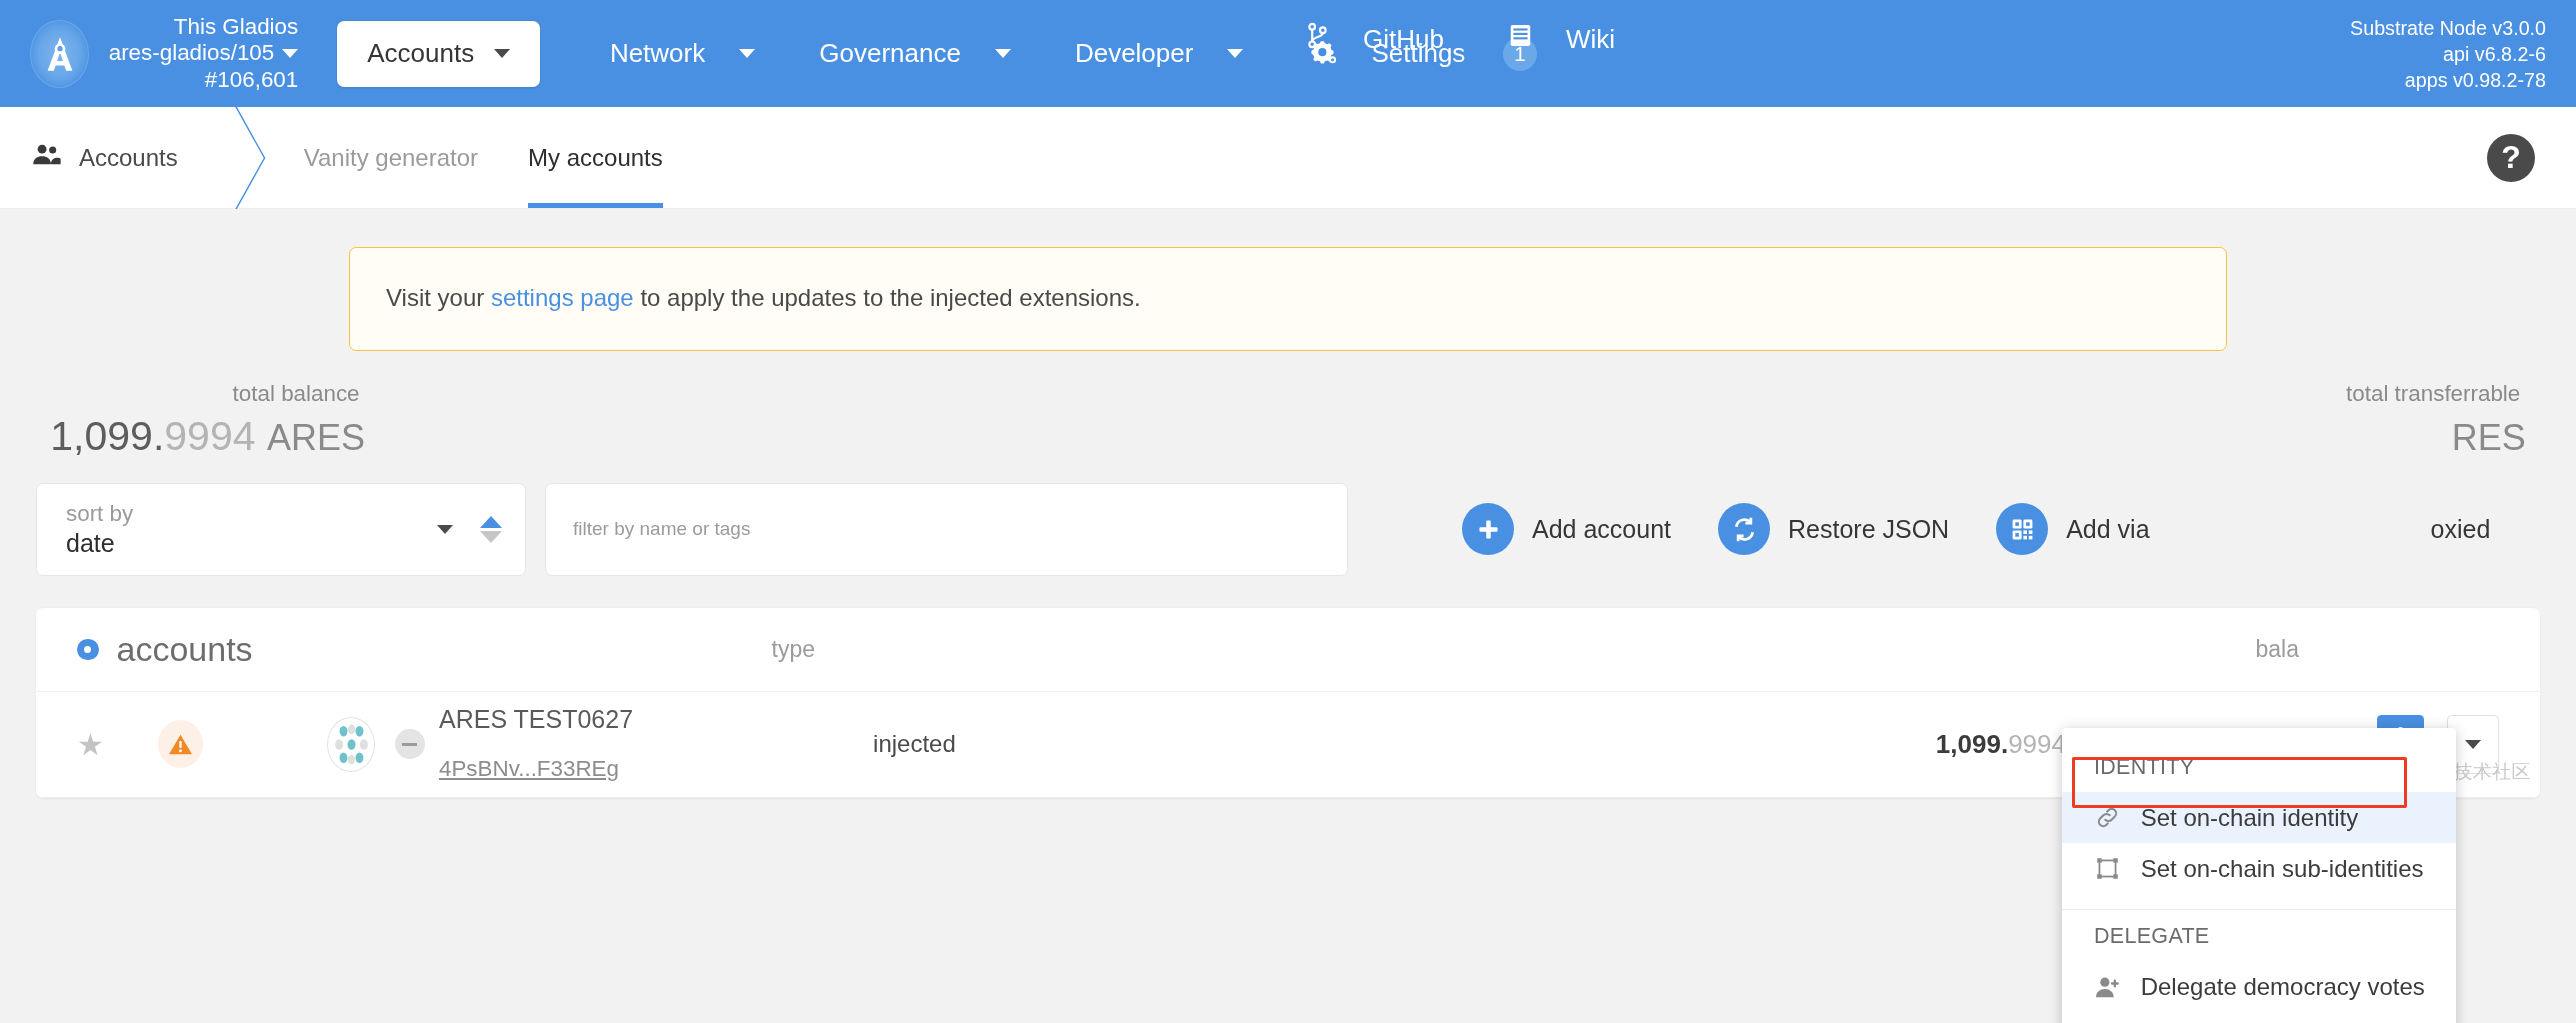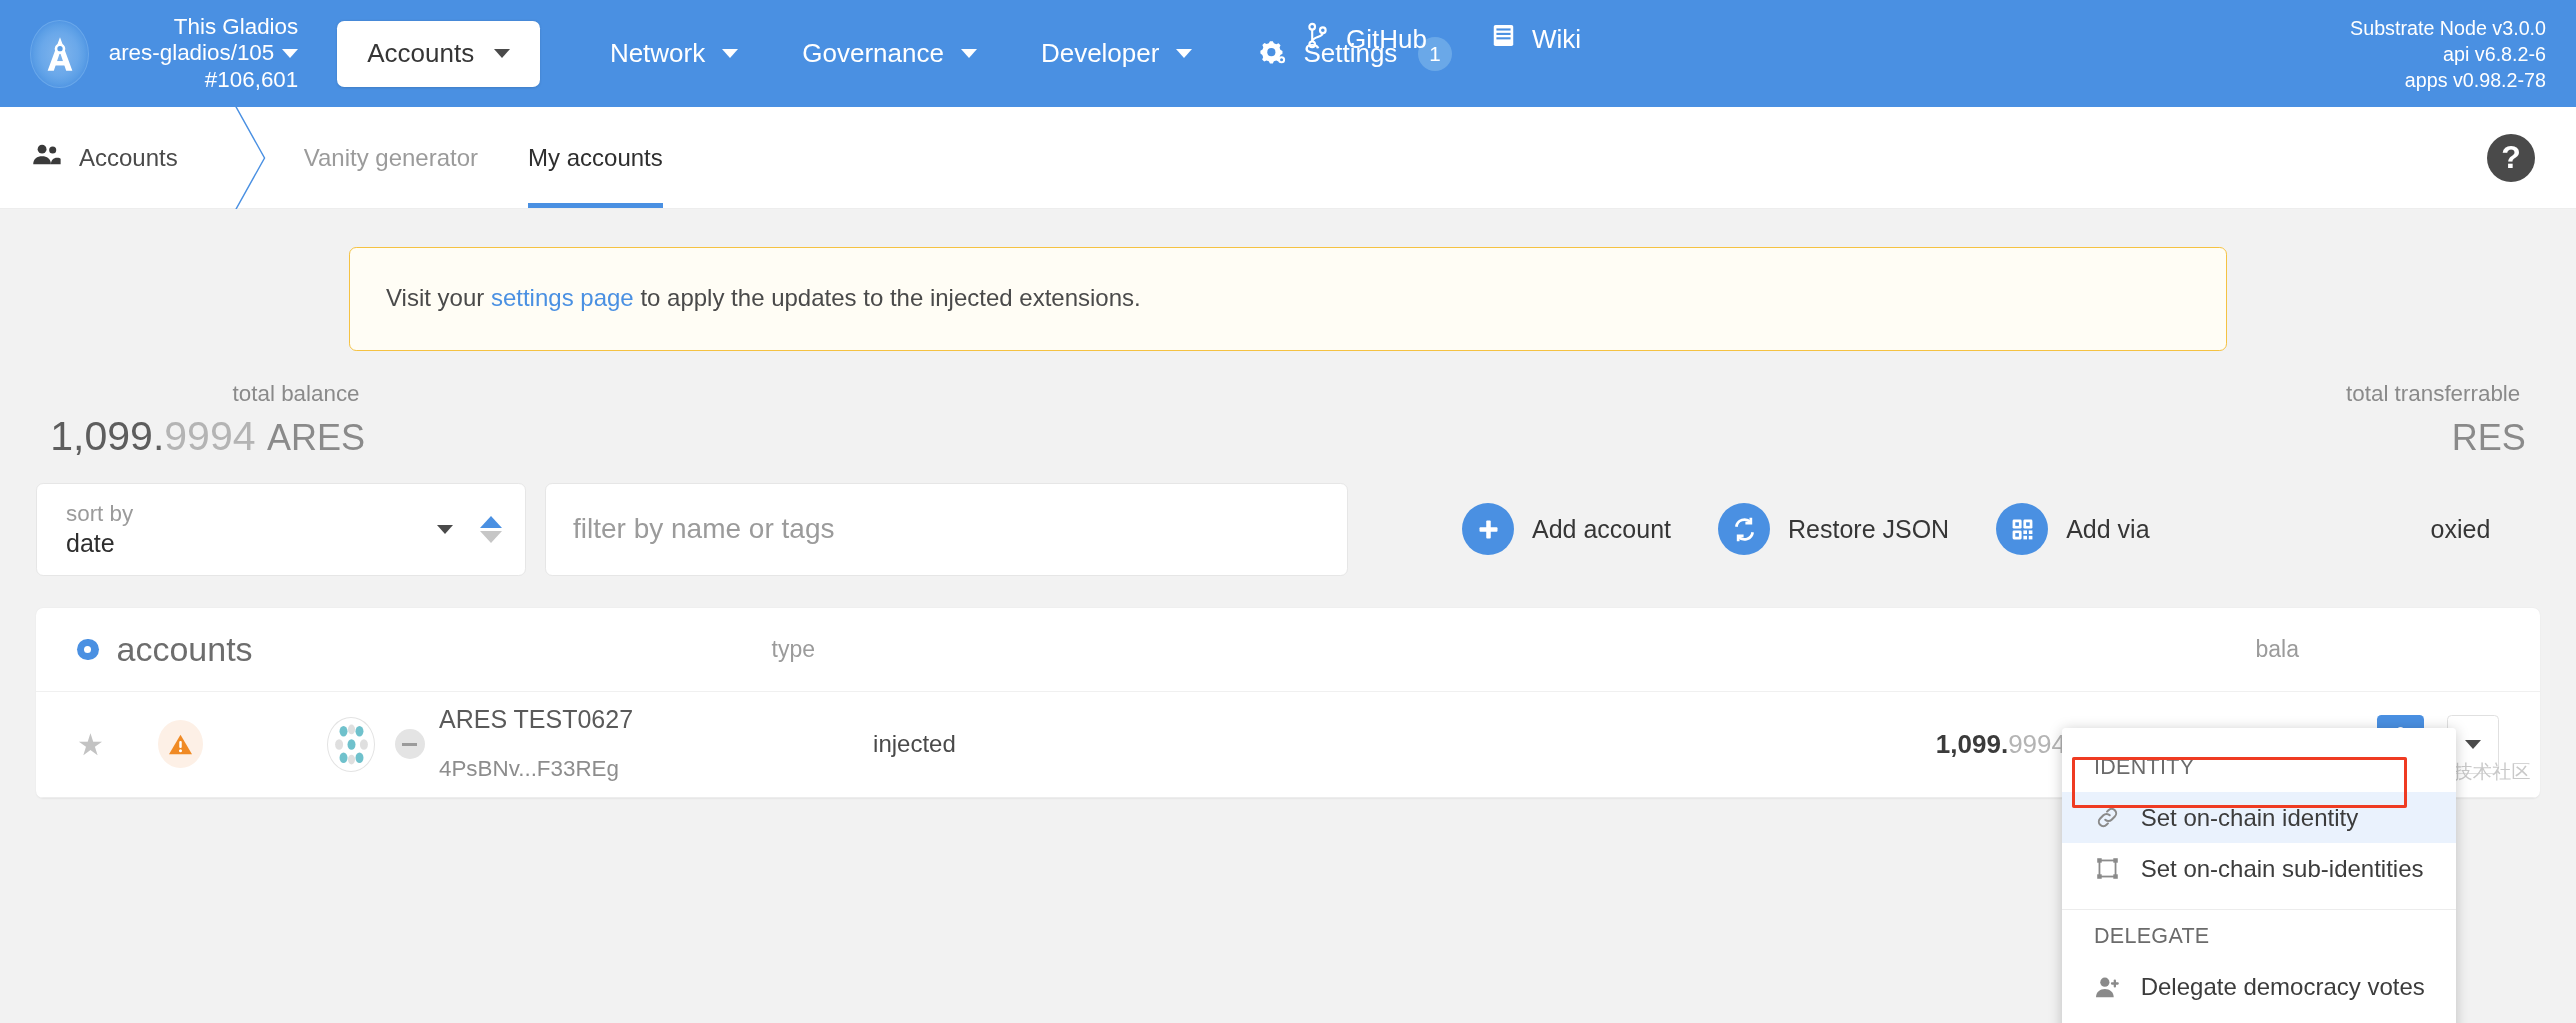--- a/index.html
+++ b/index.html
@@ -48,21 +48,21 @@
     height: 66px;
     display: flex; align-items: center; gap: 19.7px;
     padding: 0 30px;
     font-size: 26px; color: #363636;
     box-shadow: 0 0.9px 2.7px rgba(0,0,0,.13);
   }
 
   .navitems { display: flex; align-items: center; margin-left: 38px; }
   .navitem {
     color: #fff; font-size: 26px;
-    display: flex; align-items: center; gap: 17px;
+    display: flex; align-items: center; gap: 34px;
     padding: 0 32px;
     white-space: nowrap;
   }
   .gears-icon { display: inline-flex; align-items: center; }
   .badge {
     background: #6aa8e8; color: #fff;
     border-radius: 50%;
     width: 34px; height: 34px;
     display: inline-flex; align-items: center; justify-content: center;
     font-size: 20.6px;
@@ -157,21 +157,21 @@
   .sortby .labels { flex: 1; }
   .sortby .lbl { font-size: 22.4px; color: #9b9b9b; line-height: 1.25; }
   .sortby .val { font-size: 25px; color: #2e2e2e; line-height: 1.25; }
   .sort-arrows { display: flex; flex-direction: column; gap: 3.6px; margin-left: 27px; }
   .tri-up { width:0;height:0;border-left:11.6px solid transparent;border-right:11.6px solid transparent;border-bottom:12.5px solid #4a90e2; }
   .tri-dn { width:0;height:0;border-left:11.6px solid transparent;border-right:11.6px solid transparent;border-top:12.5px solid #c6c6c6; }
 
   .filter-input {
     width: 803px; height: 93px;
     background: #fff; border: 0.9px solid #e6e6e6; border-radius: 7.2px;
-    padding: 0 27px; font-size: 28px; color: #9b9b9b;
+    padding: 0 27px; font-size: 19px; color: #9b9b9b;
     font-family: "Liberation Sans", sans-serif;
     outline: none;
   }
   .filter-input::placeholder { color: #9b9b9b; }
 
   .actions { display: flex; align-items: center; margin-left: 95px; gap: 47px; }
   .action {
     display: flex; align-items: center; gap: 18px;
     font-size: 25px; color: #363636; white-space: nowrap;
   }
@@ -230,21 +230,21 @@
   }
   .minus-circ {
     width: 30px; height: 30px; border-radius: 50%;
     background: #e4e4e4; margin-left: 19.7px;
     display: flex; align-items: center; justify-content: center;
     flex: 0 0 auto;
   }
   .minus-circ span { display: block; width: 15px; height: 2.7px; background: #9b9b9b; }
   .acct-names { margin-left: 14.3px; }
   .acct-name { font-size: 25px; color: #5a5a5a; line-height: 1.18; }
-  .acct-addr { font-size: 22.4px; color: #8d8d8d; line-height: 1.28; margin-top: 21px; }
+  .acct-addr { font-size: 22.4px; color: #8d8d8d; line-height: 1.28; margin-top: 21px; text-decoration: underline; }
   .cell-type { font-size: 24px; color: #4a4a4a; margin-left: 240px; }
   .cell-bal { margin-left: auto; font-size: 26px; color: #b4b4b4; white-space: nowrap; }
   .cell-bal .int { color: #3b3b3b; font-weight: bold; }
   .cell-bal .unit { font-size: 21.5px; color: #7d7d7d; }
   .row-actions { display: flex; align-items: center; gap: 23px; margin-left: 52px; }
   .send-link { display: flex; align-items: center; gap: 14.3px; font-size: 25px; color: #3c3c3c; }
   .kebab-btn {
     width: 47px; height: 59px; border-radius: 4.5px;
     background: #4a90e2;
     display: flex; flex-direction: column; align-items: center; justify-content: center; gap: 6.3px;

